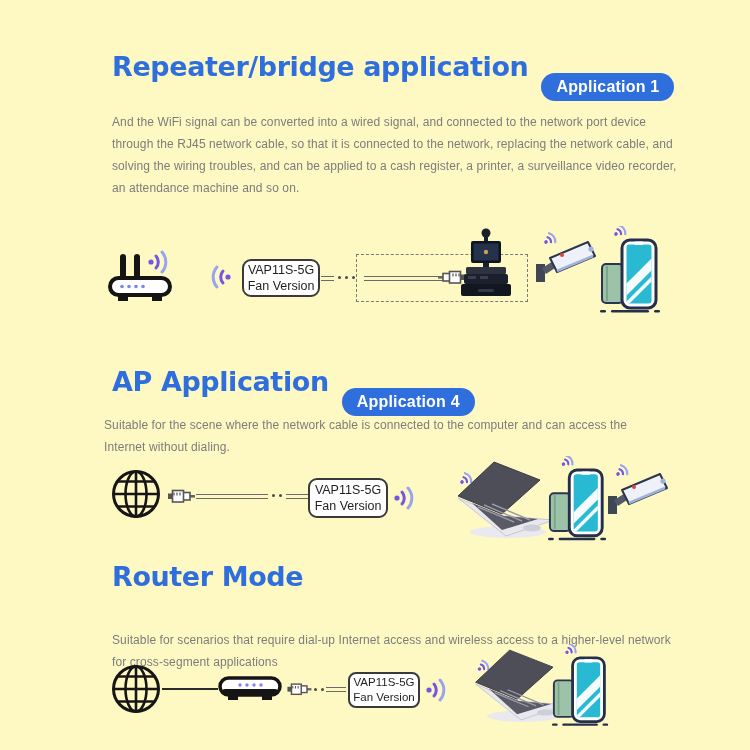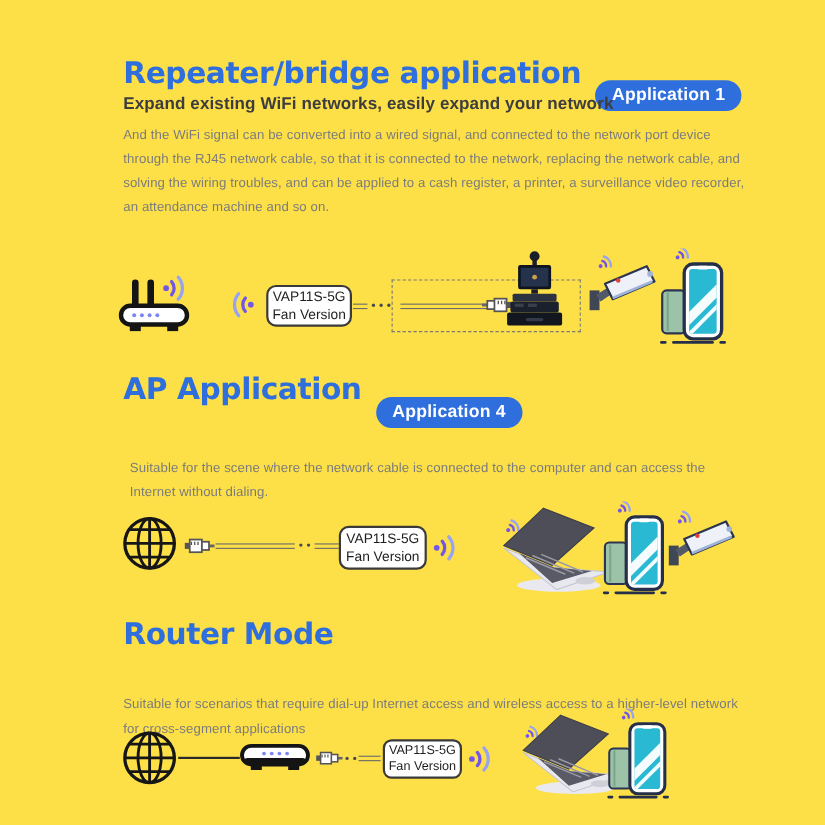--- a/index.html
+++ b/index.html
@@ -1,18 +1,18 @@
 <!DOCTYPE html>
 <html><head>
 <meta charset="utf-8">
 <style>
   html,body{margin:0;padding:0;background:#e9e9e9;}
   .page{
     position:relative;width:750px;height:750px;margin:0 auto;
-    background:#fde047;overflow:hidden;
+    background:#fef9c3;overflow:hidden;
     font-family:"Liberation Sans",sans-serif;
   }
   .abs{position:absolute;}
   .sec-head{display:flex;align-items:center;gap:13px;white-space:nowrap;}
   .sec-title{
     margin:0;font-family:"DejaVu Sans",sans-serif;
     font-size:27px;font-weight:700;color:#2e6edd;letter-spacing:-0.4px;
   }
   .badge{
     display:inline-block;background:#2e6edd;color:#ffffff;
@@ -36,21 +36,20 @@
 </style>
 </head>
 <body>
 
 <div class="page">
 
   <div class="abs sec-head" style="left:112px;top:32px;">
     <h1 class="sec-title">Repeater/bridge application</h1>
     <span class="badge">Application 1</span>
   </div>
-  <div class="abs subtitle" style="left:112px;top:86px;">Expand existing WiFi networks,  easily expand your network</div>
   <div class="abs para" style="left:112px;top:111px;width:566px;">And the WiFi signal can be converted into a wired signal, and connected to the network port device through the RJ45 network cable, so that it is connected to the network, replacing the network cable, and solving the wiring troubles, and can be applied to a cash register, a printer, a surveillance video recorder, an attendance machine and so on.</div>
 
   <svg class="abs" style="left:106px;top:246px;" width="76" height="60" viewBox="0 0 76 60">
     <rect x="14" y="8" width="6" height="27" rx="3" fill="#141414"></rect>
     <rect x="28" y="8" width="6" height="27" rx="3" fill="#141414"></rect>
     <rect x="4" y="32" width="60" height="17" rx="8.5" fill="#ffffff" stroke="#141414" stroke-width="4"></rect>
     <rect x="12" y="50" width="10" height="5" fill="#141414"></rect>
     <rect x="46" y="50" width="10" height="5" fill="#141414"></rect>
     <circle cx="16" cy="40.5" r="1.8" fill="#7b86f2"></circle>
       <circle cx="23" cy="40.5" r="1.8" fill="#7b86f2"></circle>
@@ -139,25 +138,25 @@
     <g clip-path="url(#scr1)">
       <polygon points="22,62 56,28 56,40 22,74" fill="#ffffff" opacity="0.95"></polygon>
       <polygon points="22,80 56,46 56,51 22,85" fill="#ffffff" opacity="0.95"></polygon>
     </g>
     <rect x="34" y="15.5" width="10" height="3.5" rx="1.7" fill="#ffffff"></rect>
     <rect x="0" y="84" width="6" height="2.6" rx="1.3" fill="#252f4a"></rect>
     <rect x="11" y="84" width="38" height="2.6" rx="1.3" fill="#252f4a"></rect>
     <rect x="54" y="84" width="6" height="2.6" rx="1.3" fill="#252f4a"></rect>
   </svg>
 
-  <div class="abs sec-head" style="left:112px;top:320px;">
+  <div class="abs sec-head" style="left:112px;top:347px;">
     <h1 class="sec-title">AP Application</h1>
     <span class="badge">Application 4</span>
   </div>
-  <div class="abs para" style="left:118px;top:414px;width:566px;">Suitable for the scene where the network cable is connected to the computer and can access the Internet without dialing.</div>
+  <div class="abs para" style="left:104px;top:414px;width:566px;">Suitable for the scene where the network cable is connected to the computer and can access the Internet without dialing.</div>
 
   <svg class="abs" style="left:110px;top:468px;" width="52" height="52" viewBox="0 0 52 52">
     <g fill="none" stroke="#161616" stroke-width="3">
       <circle cx="26" cy="26" r="22.5"></circle>
       <ellipse cx="26" cy="26" rx="10.5" ry="22.5" stroke-width="2.6"></ellipse>
       <line x1="26" y1="3.5" x2="26" y2="48.5" stroke-width="2.6"></line>
       <line x1="3.5" y1="26" x2="48.5" y2="26" stroke-width="2.6"></line>
       <line x1="7.8" y1="13.5" x2="44.2" y2="13.5" stroke-width="2.6"></line>
       <line x1="7.8" y1="38.5" x2="44.2" y2="38.5" stroke-width="2.6"></line>
     </g>

